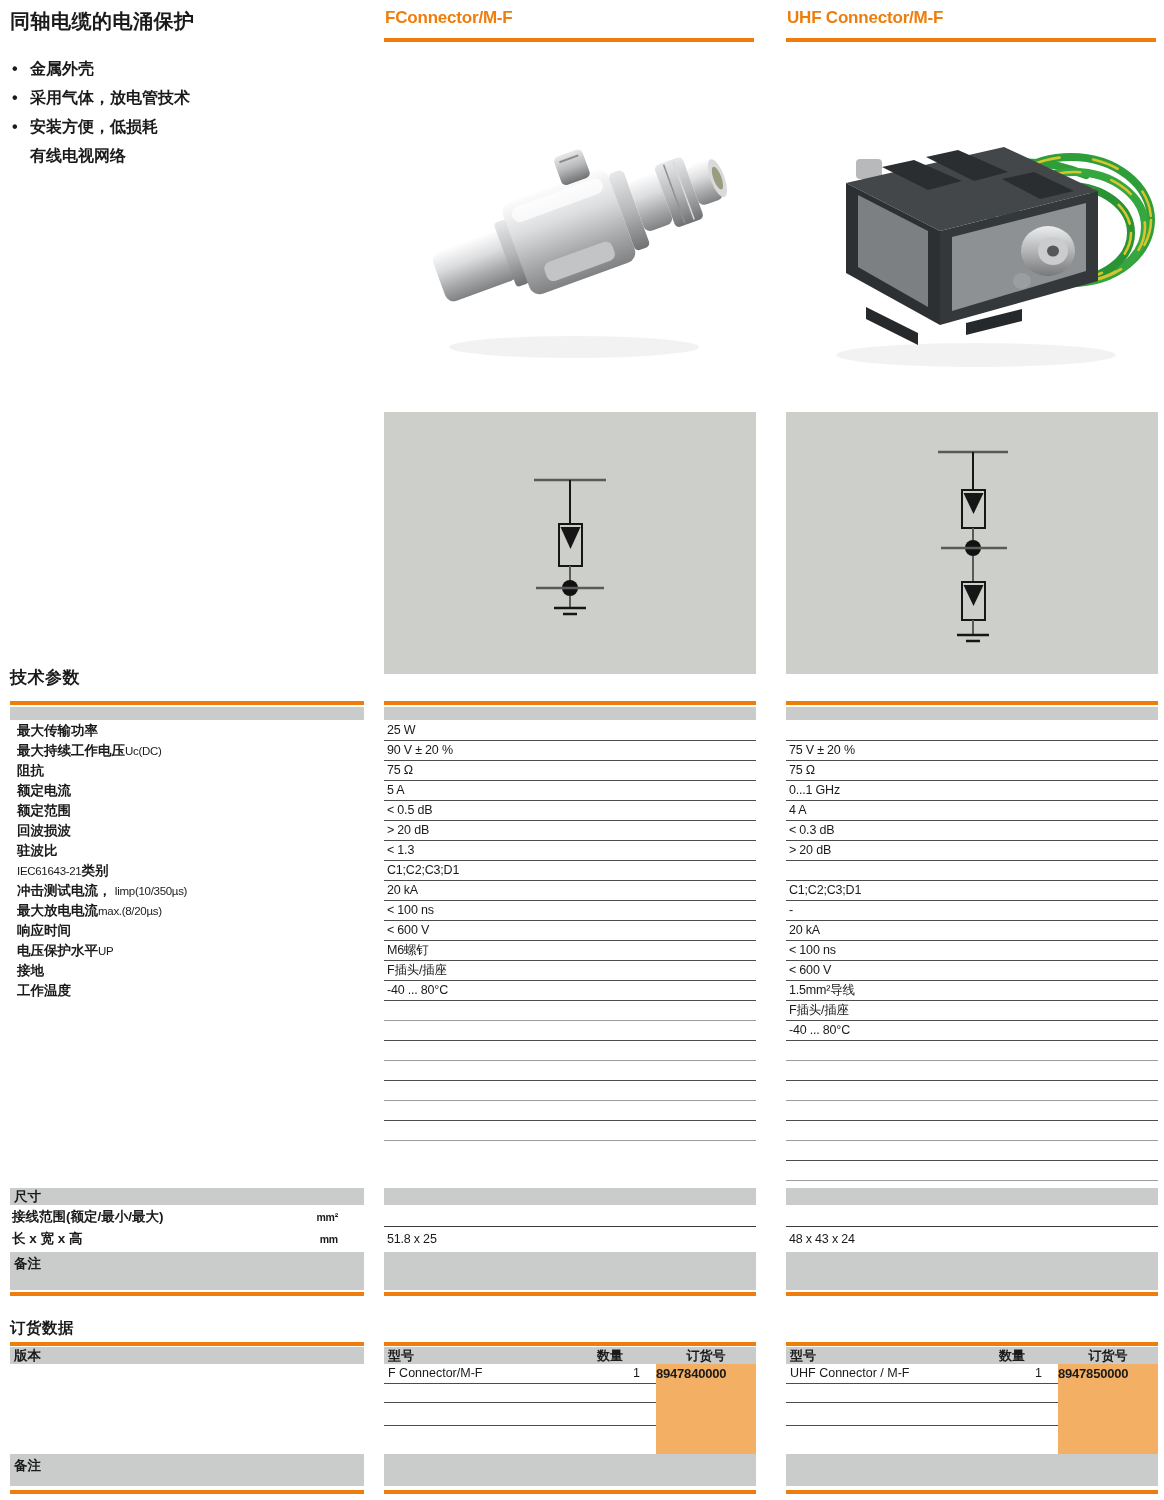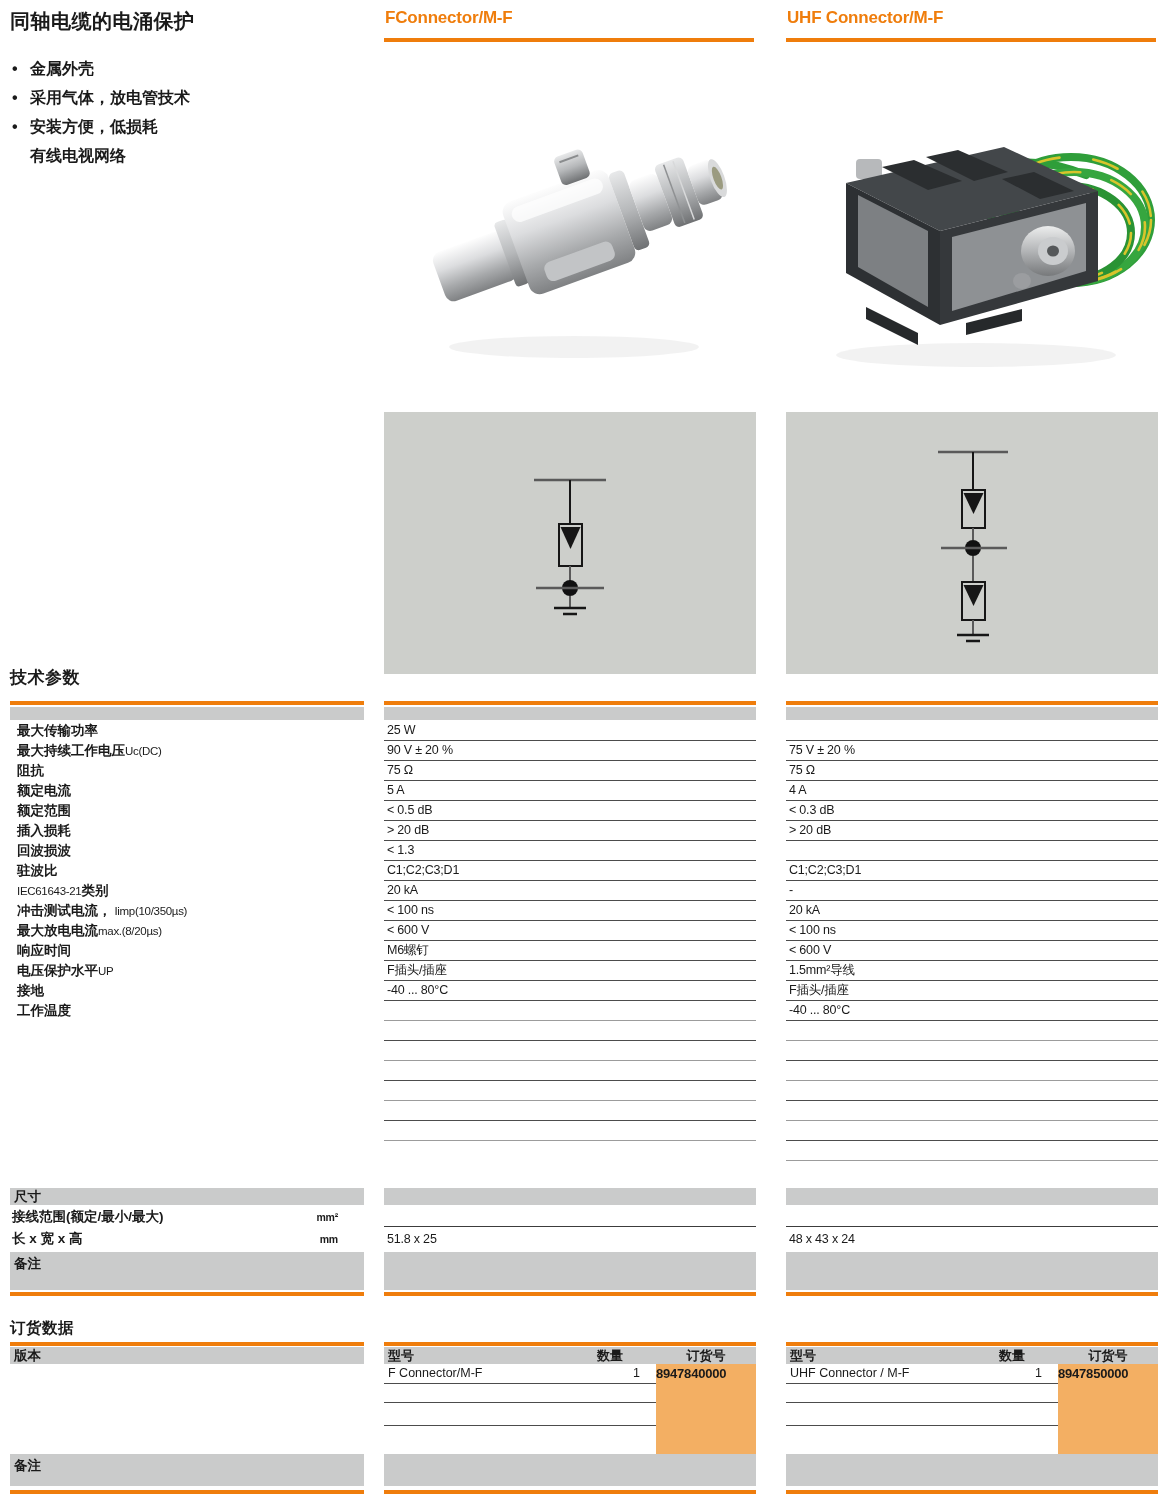--- a/index.html
+++ b/index.html
@@ -174,21 +174,20 @@
 <div class="abs gbar" style="left:10px;top:707px;width:354px;"></div>
 <div class="abs gbar" style="left:384px;top:707px;width:372px;"></div>
 <div class="abs gbar" style="left:786px;top:707px;width:372px;"></div>
 
 <div class="abs" style="left:17px;top:721px;width:352px;">
   <div class="trow lab"><span>最大传输功率</span></div>
   <div class="trow lab"><span>最大持续工作电压</span><span class="lat">Uc(DC)</span></div>
   <div class="trow lab"><span>阻抗</span></div>
   <div class="trow lab"><span>额定电流</span></div>
   <div class="trow lab"><span>额定范围</span></div>
-  <div class="trow lab"><span>插入损耗</span></div>
   <div class="trow lab"><span>回波损波</span></div>
   <div class="trow lab"><span>驻波比</span></div>
   <div class="trow lab"><span class="lat">IEC61643-21</span><span>类别</span></div>
   <div class="trow lab"><span>冲击测试电流，</span><span class="lat"> Iimp(10/350µs)</span></div>
   <div class="trow lab"><span>最大放电电流</span><span class="lat">max.(8/20µs)</span></div>
   <div class="trow lab"><span>响应时间</span></div>
   <div class="trow lab"><span>电压保护水平</span><span class="lat">UP</span></div>
   <div class="trow lab"><span>接地</span></div>
   <div class="trow lab"><span>工作温度</span></div>
 </div>
@@ -214,20 +213,21 @@
   <div class="trow val"></div>
   <div class="trow val lt"></div>
   <div class="trow val"></div>
   <div class="trow val lt"></div>
 </div>
 
 <div class="abs" style="left:786px;top:721px;width:372px;">
   <div class="trow val"></div>
   <div class="trow val">75 V ± 20 %</div>
   <div class="trow val">75 Ω</div>
+  <div class="trow val">0...1 GHz</div>
   <div class="trow val">4 A</div>
   <div class="trow val">&lt; 0.3 dB</div>
   <div class="trow val">&gt; 20 dB</div>
   <div class="trow val"></div>
   <div class="trow val">C1;C2;C3;D1</div>
   <div class="trow val">-</div>
   <div class="trow val">20 kA</div>
   <div class="trow val">&lt; 100 ns</div>
   <div class="trow val">&lt; 600 V</div>
   <div class="trow val">1.5mm²导线</div>

